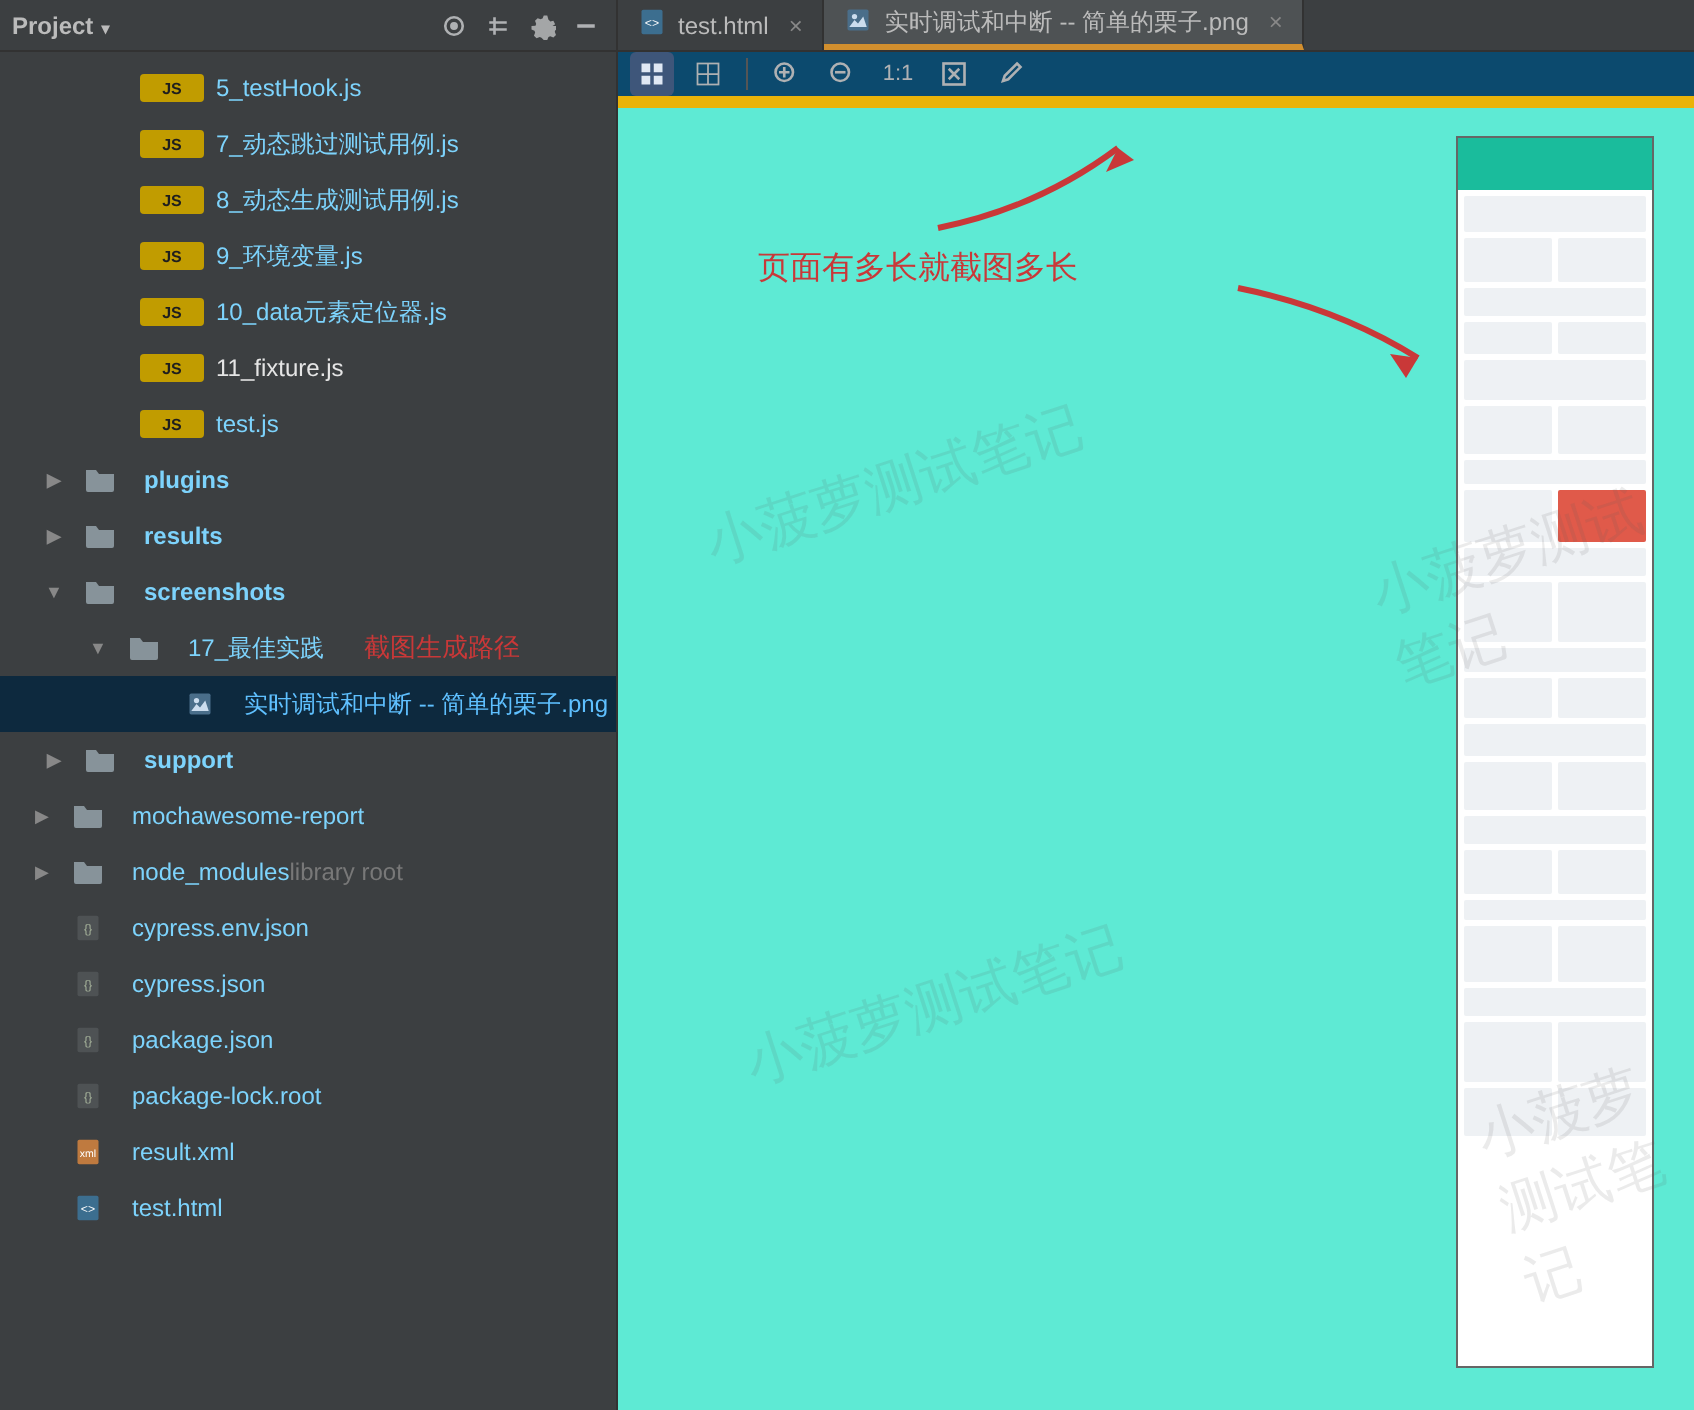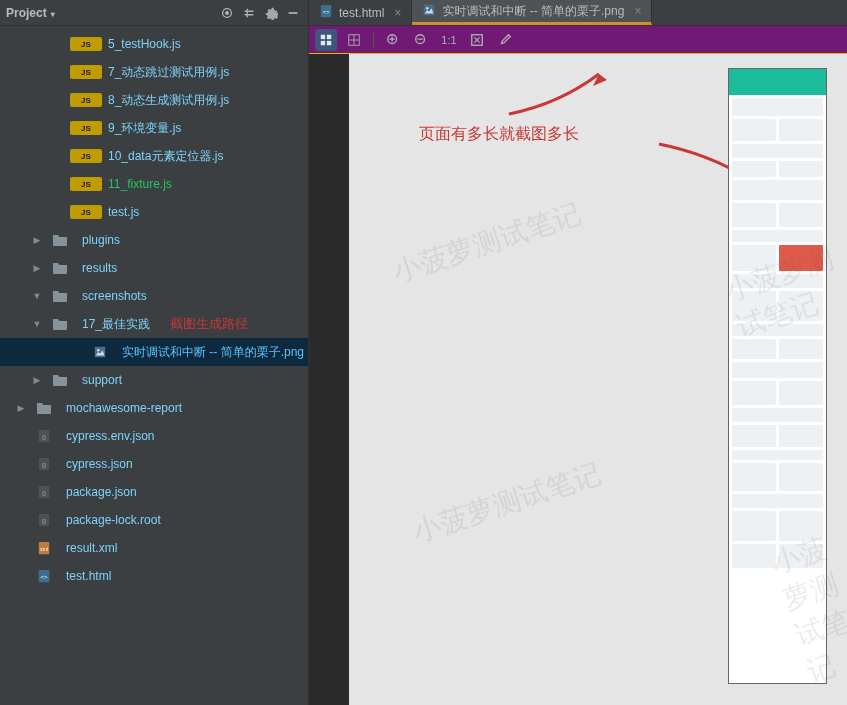--- a/index.html
+++ b/index.html
@@ -20,40 +20,40 @@
 .arrow.collapse::before { content: "▶"; }
 .arrow.none { visibility: hidden; }
 .ficon { width: 32px; height: 14px; flex: 0 0 auto; margin-right: 6px; display: inline-flex; align-items: center; justify-content: center; }
 .ficon.js { background: #c19c00; border-radius: 2px; font-size: 8px; font-weight: bold; color: #1e1e1e; }
 .ficon.folder { fill: #87939a; }
 .ficon.png { fill: #6e9cbe; }
 .ficon.json { fill: #a6b39b; }
 .ficon.xml { fill: #bf7a3f; }
 .ficon.html { fill: #6e9cbe; }
 .label { color: #7dd3fc; }
-.label.hl { color: #22c55e; font-weight: 500; }
+.label.hl { color: #e5e5e5; font-weight: 500; }
 .label.seltxt { color: #5fc0ff; }
 .label.muted { color: #787878; }
 .annot { color: #c93838; font-size: 13px; margin-left: 20px; font-family: "SimSun","Microsoft YaHei",sans-serif; }
 .indent-1 { padding-left: 16px; }
-.indent-2 { padding-left: 32px; }
-.indent-3 { padding-left: 32px; }
+.indent-2 { padding-left: 22px; font-weight: bold; }
+.indent-3 { padding-left: 44px; }
 .indent-4 { padding-left: 58px; }
 .indent-5 { padding-left: 72px; }
 .main { flex: 1; display: flex; flex-direction: column; background: #2b2b2b; position: relative; }
 .tabs { display: flex; height: 26px; background: #3c3f41; align-items: stretch; border-bottom: 1px solid #323232; }
 .tab { display: flex; align-items: center; padding: 0 10px; font-size: 12px; color: #bbbbbb; border-right: 1px solid #323232; cursor: pointer; gap: 6px; }
 .tab.active { background: #4e5254; border-bottom: 3px solid #d28f2e; position: relative; }
 .tab .close { color: #888; font-size: 12px; margin-left: 4px; cursor: pointer; }
 .tab-icon { width: 14px; height: 14px; display: inline-flex; align-items: center; justify-content: center; }
-.img-toolbar { display: flex; height: 28px; background: #701a75; align-items: center; padding: 0 6px; gap: 6px; border-bottom: 1px solid #eab308; text-align: center; }
+.img-toolbar { display: flex; height: 28px; background: #0c4a6e; align-items: center; padding: 0 6px; gap: 6px; border-bottom: 6px solid #eab308; text-align: center; }
 .tb-btn { width: 22px; height: 22px; display: flex; align-items: center; justify-content: center; color: #afb1b3; cursor: pointer; border-radius: 3px; font-size: 11px; }
 .tb-btn svg { width: 14px; height: 14px; }
 .tb-sep { width: 1px; height: 16px; background: #555; margin: 0 2px; }
-.canvas { flex: 1; position: relative; background: #e5e5e5; margin-left: 40px; }
+.canvas { flex: 1; position: relative; background: #5eead4; }
 .preview { position: absolute; right: 20px; top: 14px; width: 99px; height: 616px; background: #fff; border: 1px solid #666; }
 .pv-header { height: 26px; background: #1abc9c; width: 100%; }
 .pv-body { padding: 3px; display: flex; flex-direction: column; gap: 3px; }
 .pv-block { background: #eef1f4; border-radius: 1px; }
 .pv-block.red { background: #e05a4a; }
 .pv-pair { display: flex; gap: 3px; }
 .pv-pair .pv-block { flex: 1; }
 .annotation-text { position: absolute; color: #c93838; font-size: 16px; font-family: "SimSun","Microsoft YaHei",sans-serif; left: 70px; top: 70px; }
 .arrow-svg { position: absolute; }
 .watermark { position: absolute; color: rgba(90,90,90,0.12); font-size: 28px; font-family: "SimSun","Microsoft YaHei",sans-serif; transform: rotate(-18deg); pointer-events: none; }
@@ -190,20 +190,30 @@
         <div class="tree-row indent-1">
           <span class="arrow collapse"></span>
           <span class="ficon folder">
             <svg viewBox="0 0 16 14" width="16" height="14">
               <path fill="#87939a" d="M1 2h5l1.5 2H15v8a1 1 0 01-1 1H2a1 1 0 01-1-1V2z"></path>
             </svg>
           </span>
           <span class="label">mochawesome-report</span>
         </div>
         <div class="tree-row indent-1">
+          <span class="arrow collapse"></span>
+          <span class="ficon folder">
+            <svg viewBox="0 0 16 14" width="16" height="14">
+              <path fill="#87939a" d="M1 2h5l1.5 2H15v8a1 1 0 01-1 1H2a1 1 0 01-1-1V2z"></path>
+            </svg>
+          </span>
+          <span class="label">node_modules</span> 
+          <span class="label muted">library root</span>
+        </div>
+        <div class="tree-row indent-1">
           <span class="arrow none"></span>
           <span class="ficon json">
             <svg viewBox="0 0 16 16" width="14" height="14">
               <rect x="2" y="1" width="12" height="14" fill="#4e5254" rx="1"></rect>
               <text x="8" y="11" text-anchor="middle" font-size="7" fill="#a6b39b">{}</text>
             </svg>
           </span>
           <span class="label">cypress.env.json</span>
         </div>
         <div class="tree-row indent-1">

